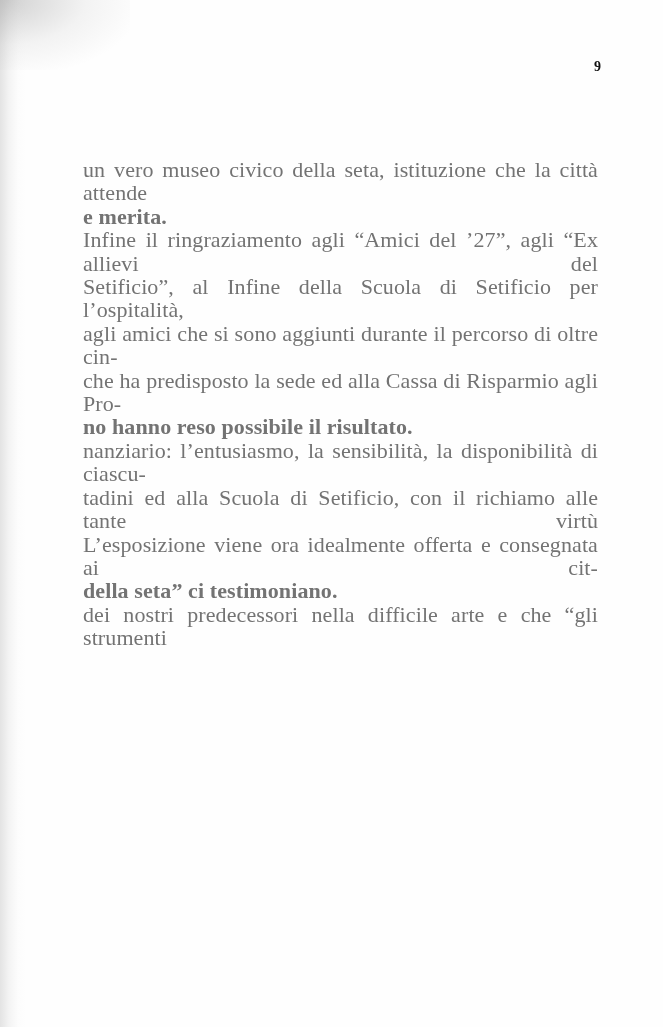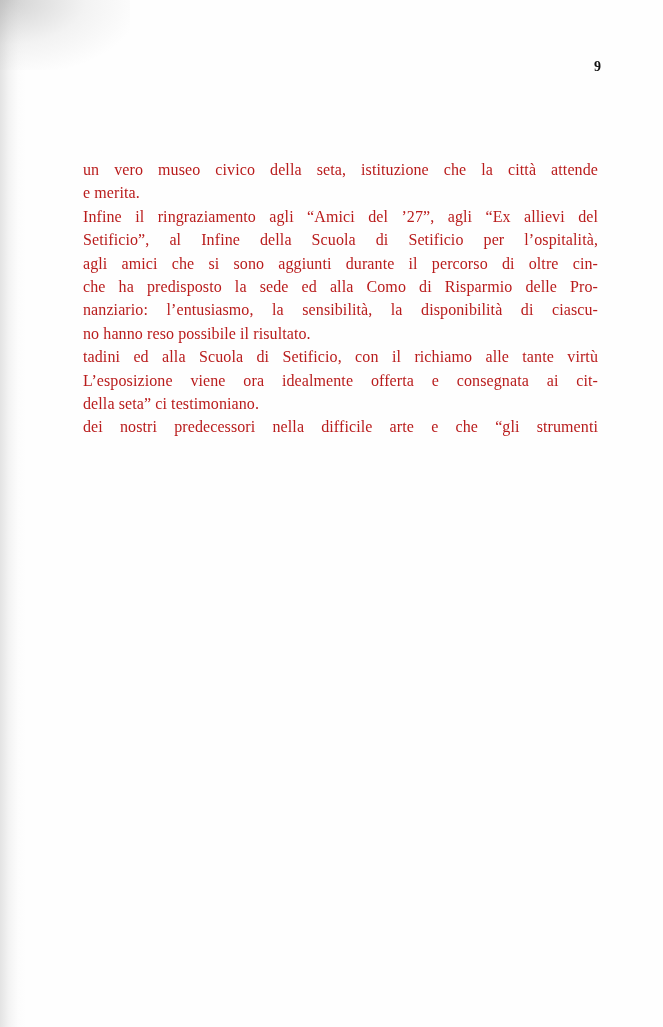--- a/index.html
+++ b/index.html
@@ -53,56 +53,57 @@
     line-height: 1;
     color: #111111;
   }
   .textblock {
     position: absolute;
     left: 83px;
     top: 158px;
     width: 515px;
   }
   .line {
-    font-size: 16px;
+    font-size: 22px;
     line-height: 23.4px;
-    color: #b91c1c;
+    color: #737373;
     white-space: pre;
     letter-spacing: 0.1px;
   }
   
   .line.justify {
     white-space: normal;
     text-align: justify;
     text-align-last: justify;
   }
   .line.last {
     white-space: normal;
     text-align: right;
     text-align-last: left;
+    font-weight: bold;
   }
 </style>
 </head>
 <body>
 
 <div class="page">
 
   <div class="scan-gutter"></div>
   <div class="scan-corner"></div>
 
   <div class="page-number">9</div>
 
   <div class="textblock">
     <div class="line justify">un vero museo civico della seta, istituzione che la città attende</div>
     <div class="line last">e merita.</div>
     <div class="line justify">Infine il ringraziamento agli “Amici del ’27”, agli “Ex allievi del</div>
     <div class="line justify">Setificio”, al Infine della Scuola di Setificio per l’ospitalità,</div>
     <div class="line justify">agli amici che si sono aggiunti durante il percorso di oltre cin-</div>
-    <div class="line justify">che ha predisposto la sede ed alla Como di Risparmio delle Pro-</div>
+    <div class="line justify">che ha predisposto la sede ed alla Cassa di Risparmio agli Pro-</div>
+    <div class="line last">no hanno reso possibile il risultato.</div>
     <div class="line justify">nanziario: l’entusiasmo, la sensibilità, la disponibilità di ciascu-</div>
-    <div class="line last">no hanno reso possibile il risultato.</div>
     <div class="line justify">tadini ed alla Scuola di Setificio, con il richiamo alle tante virtù</div>
     <div class="line justify">L’esposizione viene ora idealmente offerta e consegnata ai cit-</div>
     <div class="line last">della seta” ci testimoniano.</div>
     <div class="line justify">dei nostri predecessori nella difficile arte e che “gli strumenti</div>
   </div>
 
 </div>
 
 </body></html>

